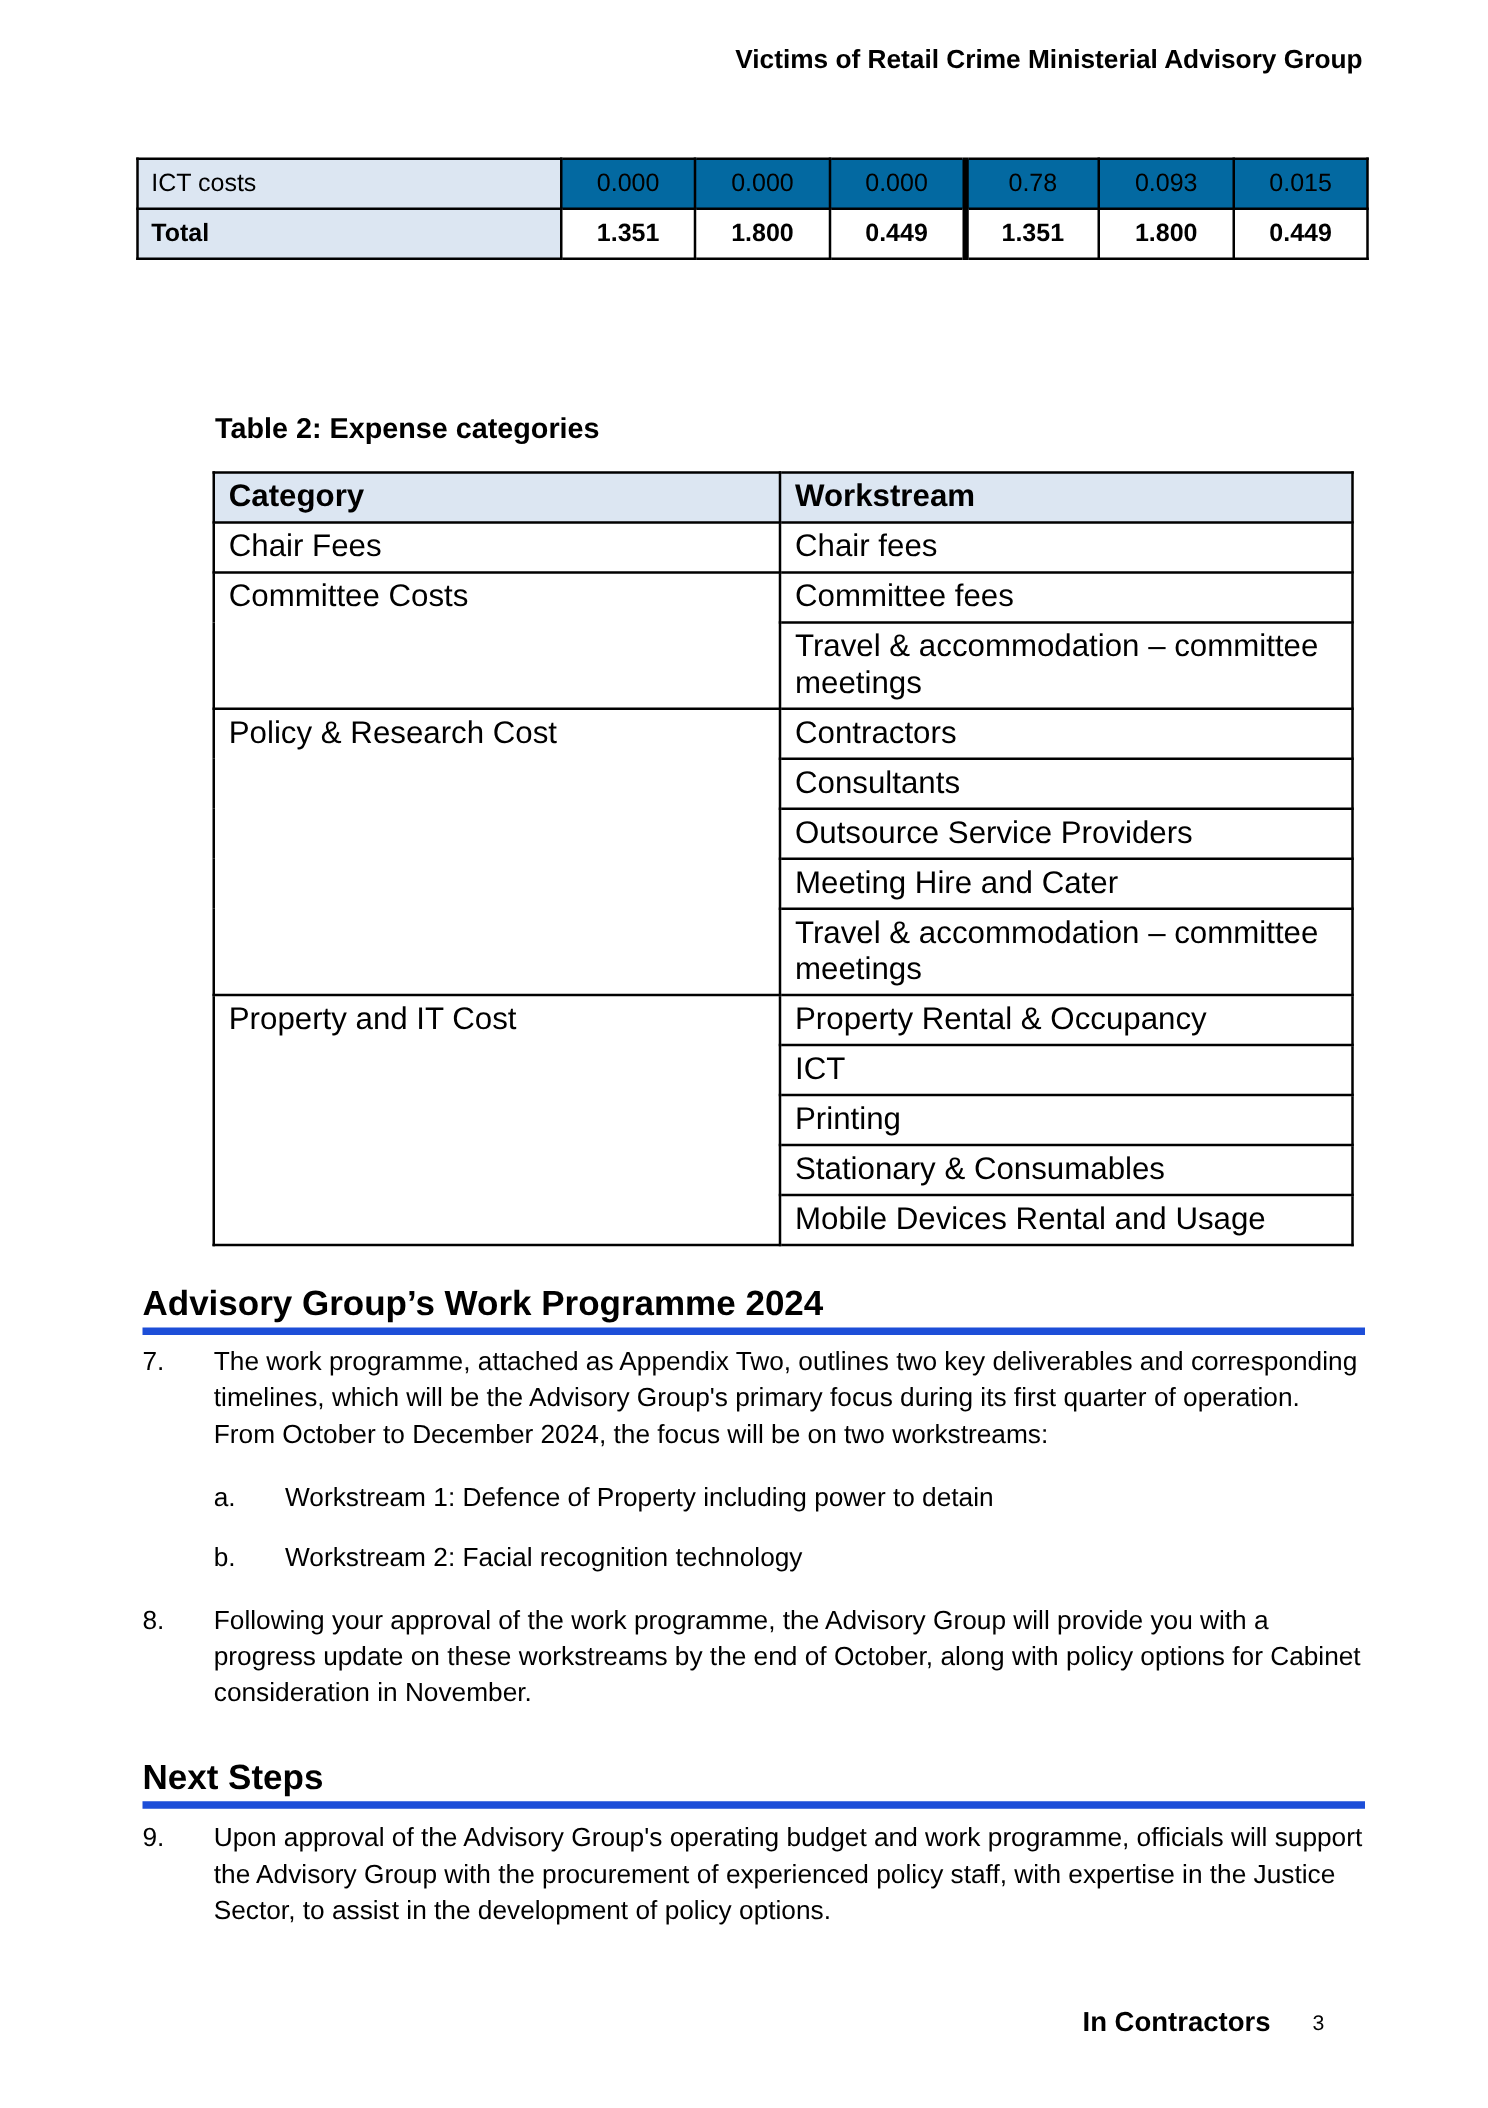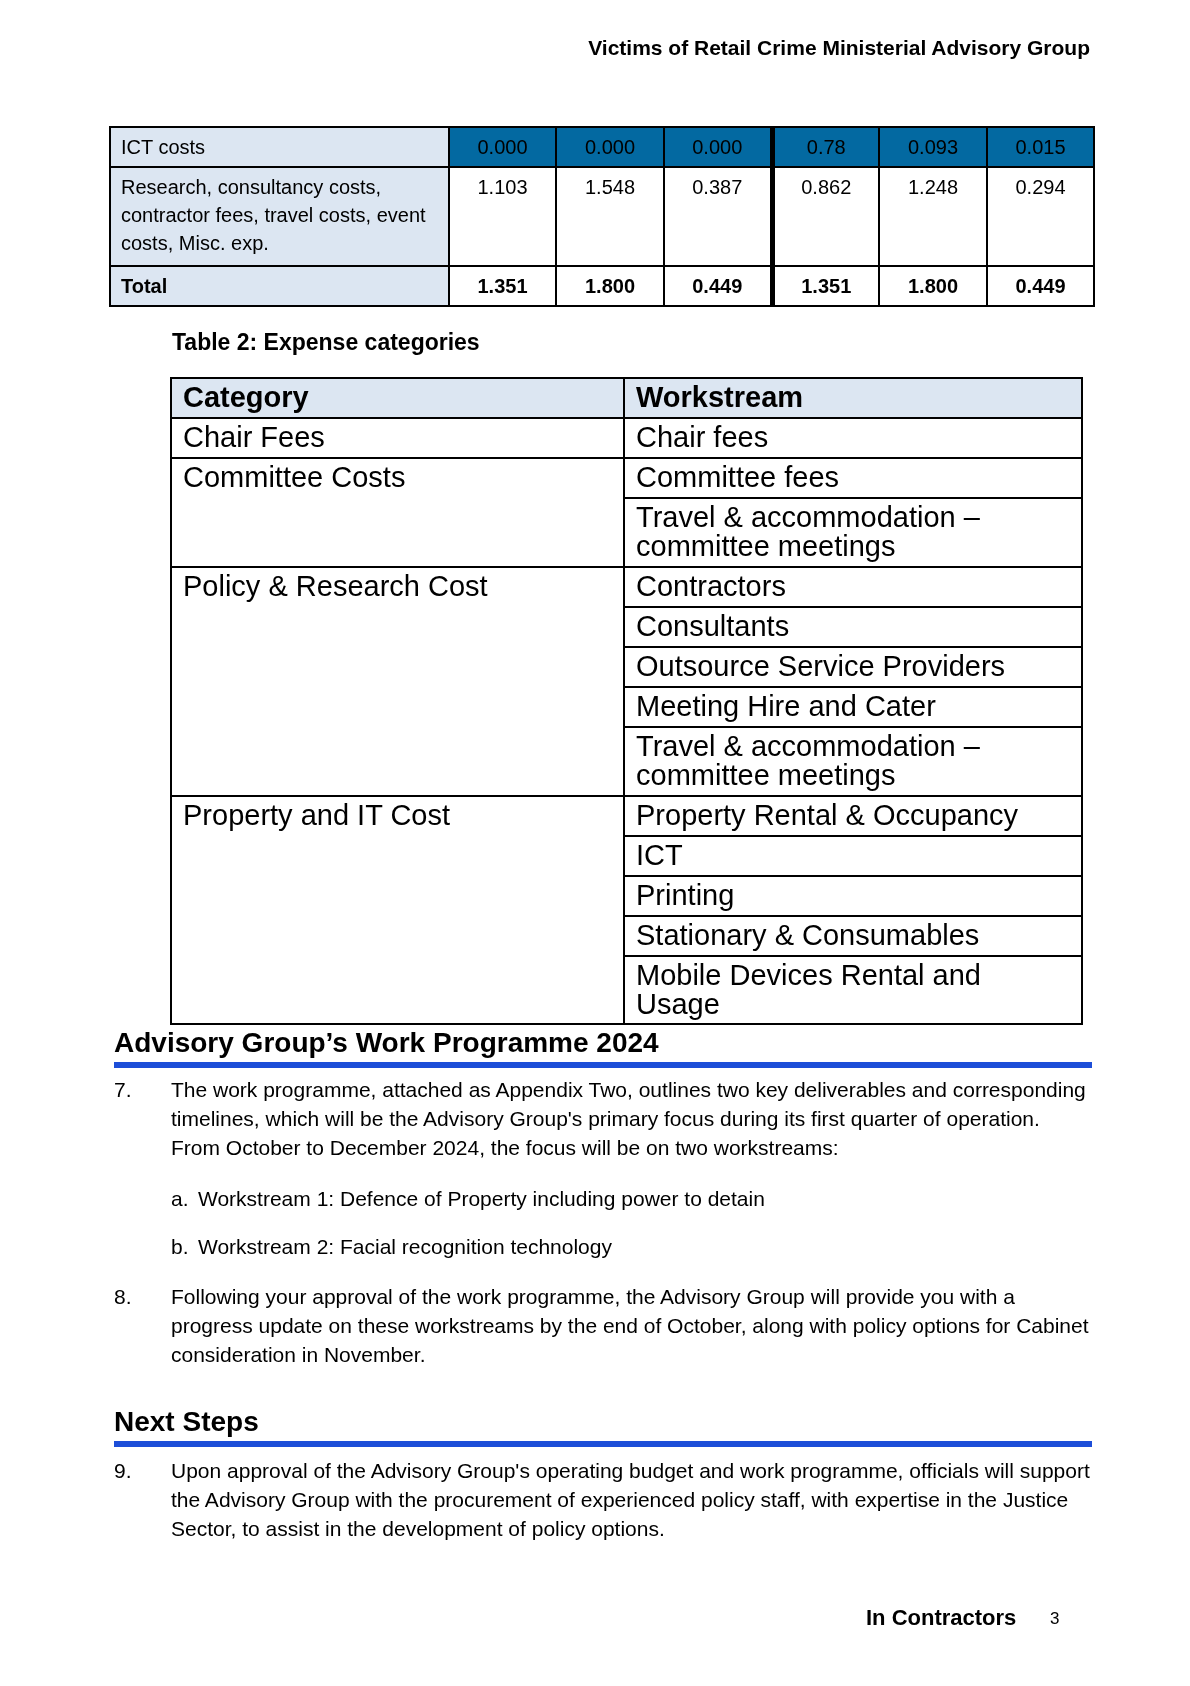--- a/index.html
+++ b/index.html
@@ -16,34 +16,34 @@
   .t1 td.num { text-align: center; }
   .t1 td.green { background: #0369a1; }
   .t1 td.thick-left { border-left: 5px solid #000; }
   .t1 tr.r1 td { height: 26px; }
   .t1 tr.r2 td { height: 87px; }
   .t1 tr.r3 td { height: 28px; font-weight: bold; margin-top: 28px; }
 
   .caption { left: 172px; top: 329px; font-weight: bold; font-size: 23px; }
 
   
-  .t2 { position: absolute; left: 170px; top: 377px; border-collapse: collapse; table-layout: fixed; width: 913px; font-size: 29px; padding-left: 34px; }
+  .t2 { position: absolute; left: 170px; top: 377px; border-collapse: collapse; table-layout: fixed; width: 913px; font-size: 25px; padding-left: 34px; }
   .t2 td, .t2 th { border: 2px solid #000; padding: 4px 11px; vertical-align: top; text-align: left; line-height: 29px; }
   .t2 th { background: #DCE6F2; font-weight: bold; height: 30px; }
   .t2 col.c1 { width: 453px; }
   .t2 td.one { height: 30px; }
   .t2 td.two { height: 59px; }
 
   .h2 { left: 114px; width: 978px; font-weight: bold; font-size: 28px; border-bottom: 6px solid #1d4ed8; padding-bottom: 3px; line-height: 32px; }
   .para { left: 114px; width: 980px; font-size: 21px; line-height: 29px; }
   .para .num { position: absolute; left: 0; top: 0; }
   .para .txt { margin-left: 57px; display: block; }
   .sub { left: 171px; font-size: 21px; line-height: 29px; }
   .sub .num { position: absolute; left: 0; top: 0; }
-  .sub .txt { margin-left: 27px; display: block; white-space: nowrap; }
+  .sub .txt { margin-left: 57px; display: block; white-space: nowrap; }
 
   .footer-conf { left: 866px; top: 1605px; font-weight: bold; font-size: 22px; }
   .footer-page { left: 1050px; top: 1609px; font-size: 17px; }
 </style>
 </head>
 <body>
 
 <div class="abs running-header">Victims of Retail Crime Ministerial Advisory Group</div>
 
 <table class="t1">
@@ -58,29 +58,20 @@
   </colgroup>
   <tbody>
       <tr class="r1">
     <td class="lbl">ICT costs</td>
     <td class="num green">0.000</td>
     <td class="num green">0.000</td>
     <td class="num green">0.000</td>
     <td class="num green thick-left">0.78</td>
     <td class="num green">0.093</td>
     <td class="num green">0.015</td>
-  </tr>
-  <tr class="r2">
-    <td class="lbl">Research, consultancy costs, contractor fees, travel costs, event costs, Misc. exp.</td>
-    <td class="num">1.103</td>
-    <td class="num">1.548</td>
-    <td class="num">0.387</td>
-    <td class="num thick-left">0.862</td>
-    <td class="num">1.248</td>
-    <td class="num">0.294</td>
   </tr>
   <tr class="r3">
     <td class="lbl">Total</td>
     <td class="num">1.351</td>
     <td class="num">1.800</td>
     <td class="num">0.449</td>
     <td class="num thick-left">1.351</td>
     <td class="num">1.800</td>
     <td class="num">0.449</td>
   </tr>

